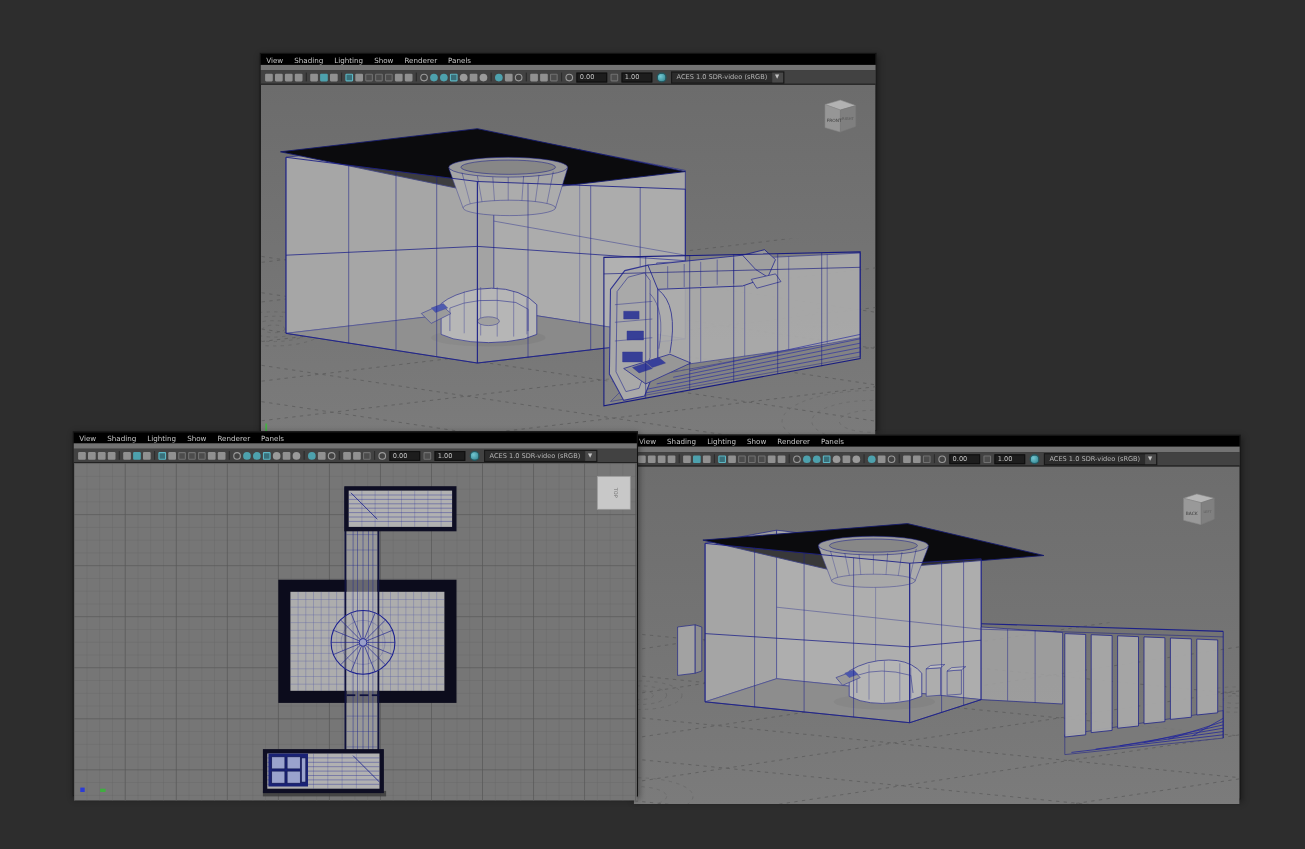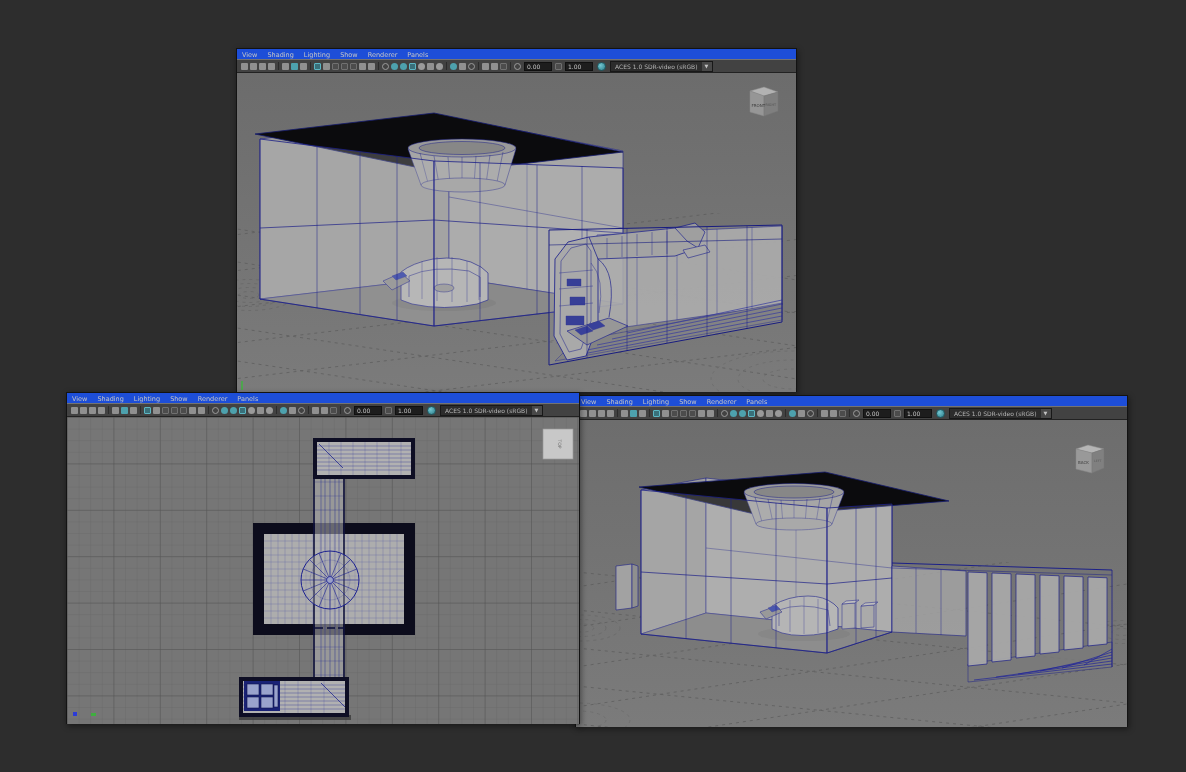--- a/index.html
+++ b/index.html
@@ -1,19 +1,19 @@
 <!DOCTYPE html>
 <html><head>
 <meta charset="utf-8">
 <style>
   html,body{margin:0;padding:0;background:#2d2d2d;}
   body{font-family:"DejaVu Sans",sans-serif;}
   #stage{position:relative;width:1186px;height:772px;background:#2d2d2d;overflow:hidden;}
   .panel{position:absolute;background:#3a3a3a;border:1px solid #131313;box-shadow:1px 2px 6px rgba(0,0,0,.45);}
-  .menubar{height:9px;display:flex;align-items:center;gap:10px;padding:1px 5px 0 5px;background:#1d4ed8;border-bottom:1px solid #737373;}
+  .menubar{height:9px;display:flex;align-items:center;gap:10px;padding:1px 5px 0 5px;background:#000000;border-bottom:5px solid #737373;}
   .menubar span{font-size:6.5px;color:#c6c6c6;white-space:nowrap;cursor:default;}
   .toolbar{height:12px;display:flex;align-items:center;padding:0 3px;background:#424242;border-bottom:1px solid #222;}
   .ti{width:7px;height:7px;margin:0 1px;border-radius:1px;flex:none;}
   .ti.g{background:#909090;}
   .ti.d{background:#4c4c4c;border:1px solid #707070;box-sizing:border-box;}
   .ti.t{background:#4da1ad;}
   .ti.o{border:1px solid #9a9a9a;border-radius:50%;box-sizing:border-box;background:transparent;}
   .ti.b{border-radius:50%;background:#9a9a9a;}
   .ti.tb{border-radius:50%;background:#4da1ad;}
   .ti.tx{background:#39707a;border:1px solid #5cb6c3;box-sizing:border-box;}

